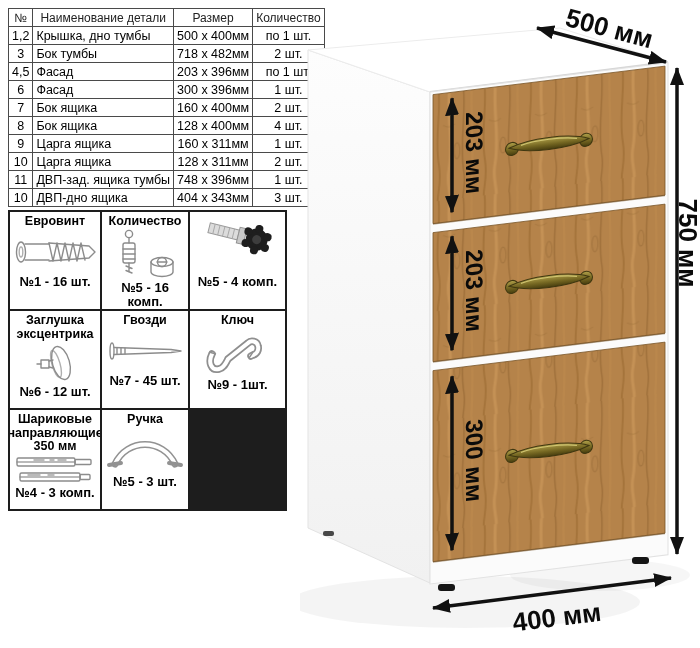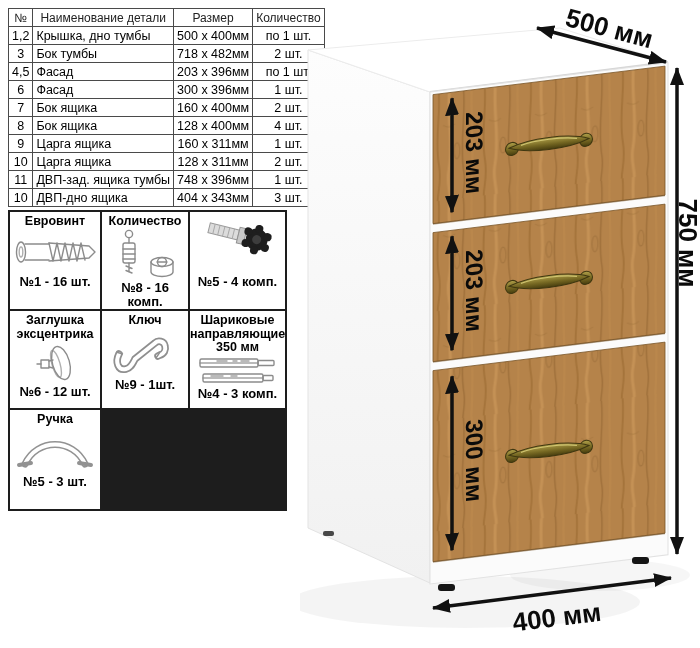--- a/index.html
+++ b/index.html
@@ -134,21 +134,21 @@
           <path d="M24,9 v5"></path>
           <rect x="18" y="14" width="12" height="20" rx="2"></rect>
           <path d="M18,20 h12 M18,25 h12 M18,30 h12"></path>
           <path d="M24,34 v9 M21,37 l6,2.5 M21,41.5 l6,2.5"></path>
           <ellipse cx="57" cy="33" rx="11" ry="4.5"></ellipse>
           <path d="M46,33 v10 a11,4.5 0 0 0 22,0 v-10"></path>
           <circle cx="57" cy="33" r="4.5"></circle>
           <path d="M52,33 h10"></path>
         </g>
       </svg>
-      <div class="hw-qty">№8 - 16 комп.</div>
+      <div class="hw-qty">№5 - 16 комп.</div>
     </div>
 
 
     <div class="hw-cell">
       <svg class="hw-icon" width="80" height="42" viewBox="0 0 80 42">
         <g transform="rotate(14 40 21)">
           <rect x="10" y="15" width="30" height="10" fill="#dcdcdc" stroke="#9a9a9a"></rect>
           <path d="M15,15 v10 M20,15 v10 M25,15 v10 M30,15 v10 M35,15 v10" stroke="#a8a8a8" fill="none"></path>
           <rect x="40" y="12" width="7" height="16" fill="#c9c9c9" stroke="#909090"></rect>
           <g fill="#1e1e1e">
@@ -172,20 +172,31 @@
         <g class="ic">
           <ellipse cx="46" cy="22" rx="8.5" ry="17" transform="rotate(-16 46 22)"></ellipse>
           <ellipse cx="41" cy="23" rx="4" ry="14" transform="rotate(-16 41 23)" opacity=".7"></ellipse>
           <rect x="26" y="19" width="8" height="8"></rect>
           <path d="M22,23 h4 M34,20 l4,-1 M34,26 l4,1"></path>
         </g>
       </svg>
       <div class="hw-qty">№6 - 12 шт.</div>
     </div>
 
+    <div class="hw-cell">
+      <div class="hw-title">Гвозди</div>
+      <svg class="hw-icon" width="84" height="44" viewBox="0 0 84 44">
+        <g class="ic">
+          <ellipse cx="9" cy="22" rx="2" ry="8"></ellipse>
+          <path d="M11,18.5 L68,20.5 M11,25.5 L68,23.5 L78,22 L68,20.5"></path>
+          <path d="M14,18.8 v6.4 M18,19 v6 M22,19.2 v5.6"></path>
+        </g>
+      </svg>
+      <div class="hw-qty">№7 - 45 шт.</div>
+    </div>
 
     <div class="hw-cell">
       <div class="hw-title">Ключ</div>
       <svg class="hw-icon" width="80" height="50" viewBox="0 0 80 50">
         <path d="M14,26 C10,34 13,43 21,41 C26,40 28,35 30,31 L50,15 C53,12 59,13 60,18 C61,22 59,26 55,27 L53,28" stroke="#8f8f8f" stroke-width="7.5" fill="none" stroke-linecap="round"></path>
         <path d="M14,26 C10,34 13,43 21,41 C26,40 28,35 30,31 L50,15 C53,12 59,13 60,18 C61,22 59,26 55,27 L53,28" stroke="#ffffff" stroke-width="4" fill="none" stroke-linecap="round"></path>
         <path d="M11,24 l7,2 M51,30 l4,-6" stroke="#8f8f8f" stroke-width="1.4" fill="none"></path>
       </svg>
       <div class="hw-qty">№9 - 1шт.</div>
     </div>

